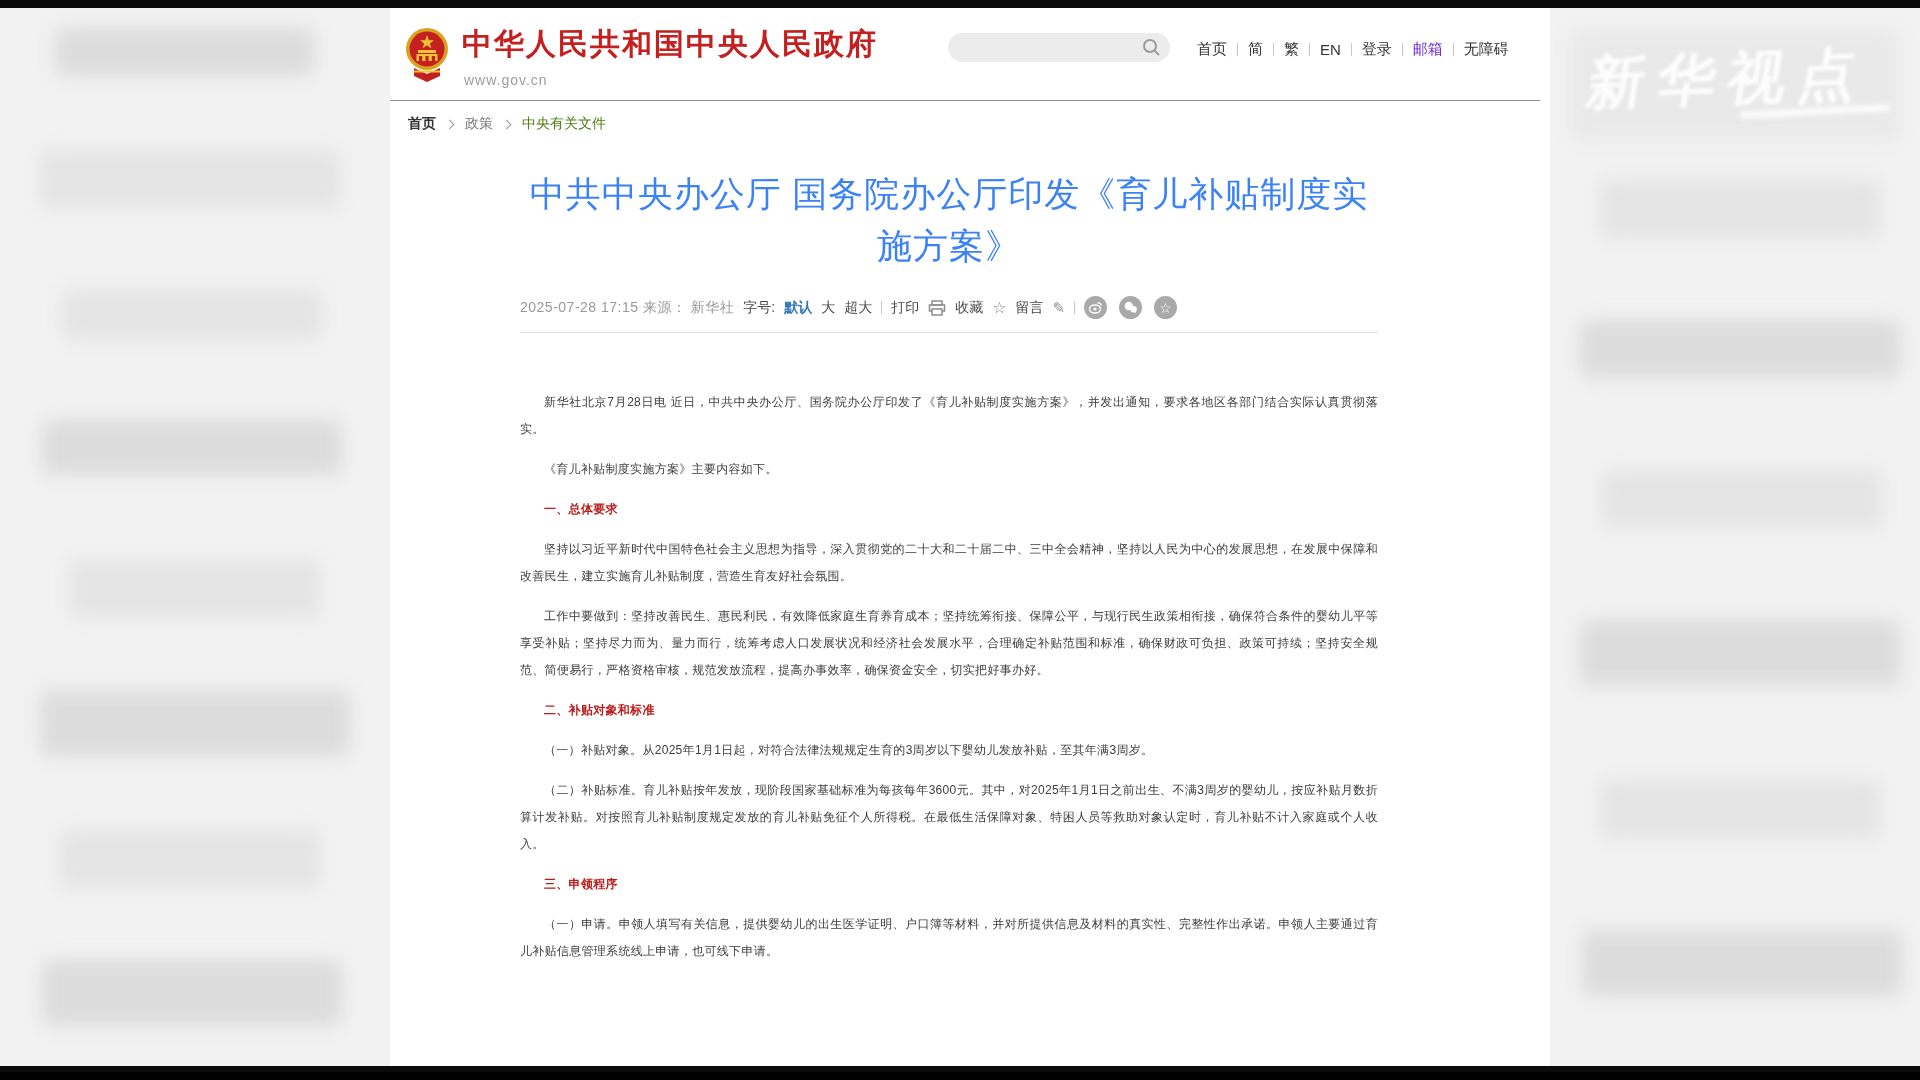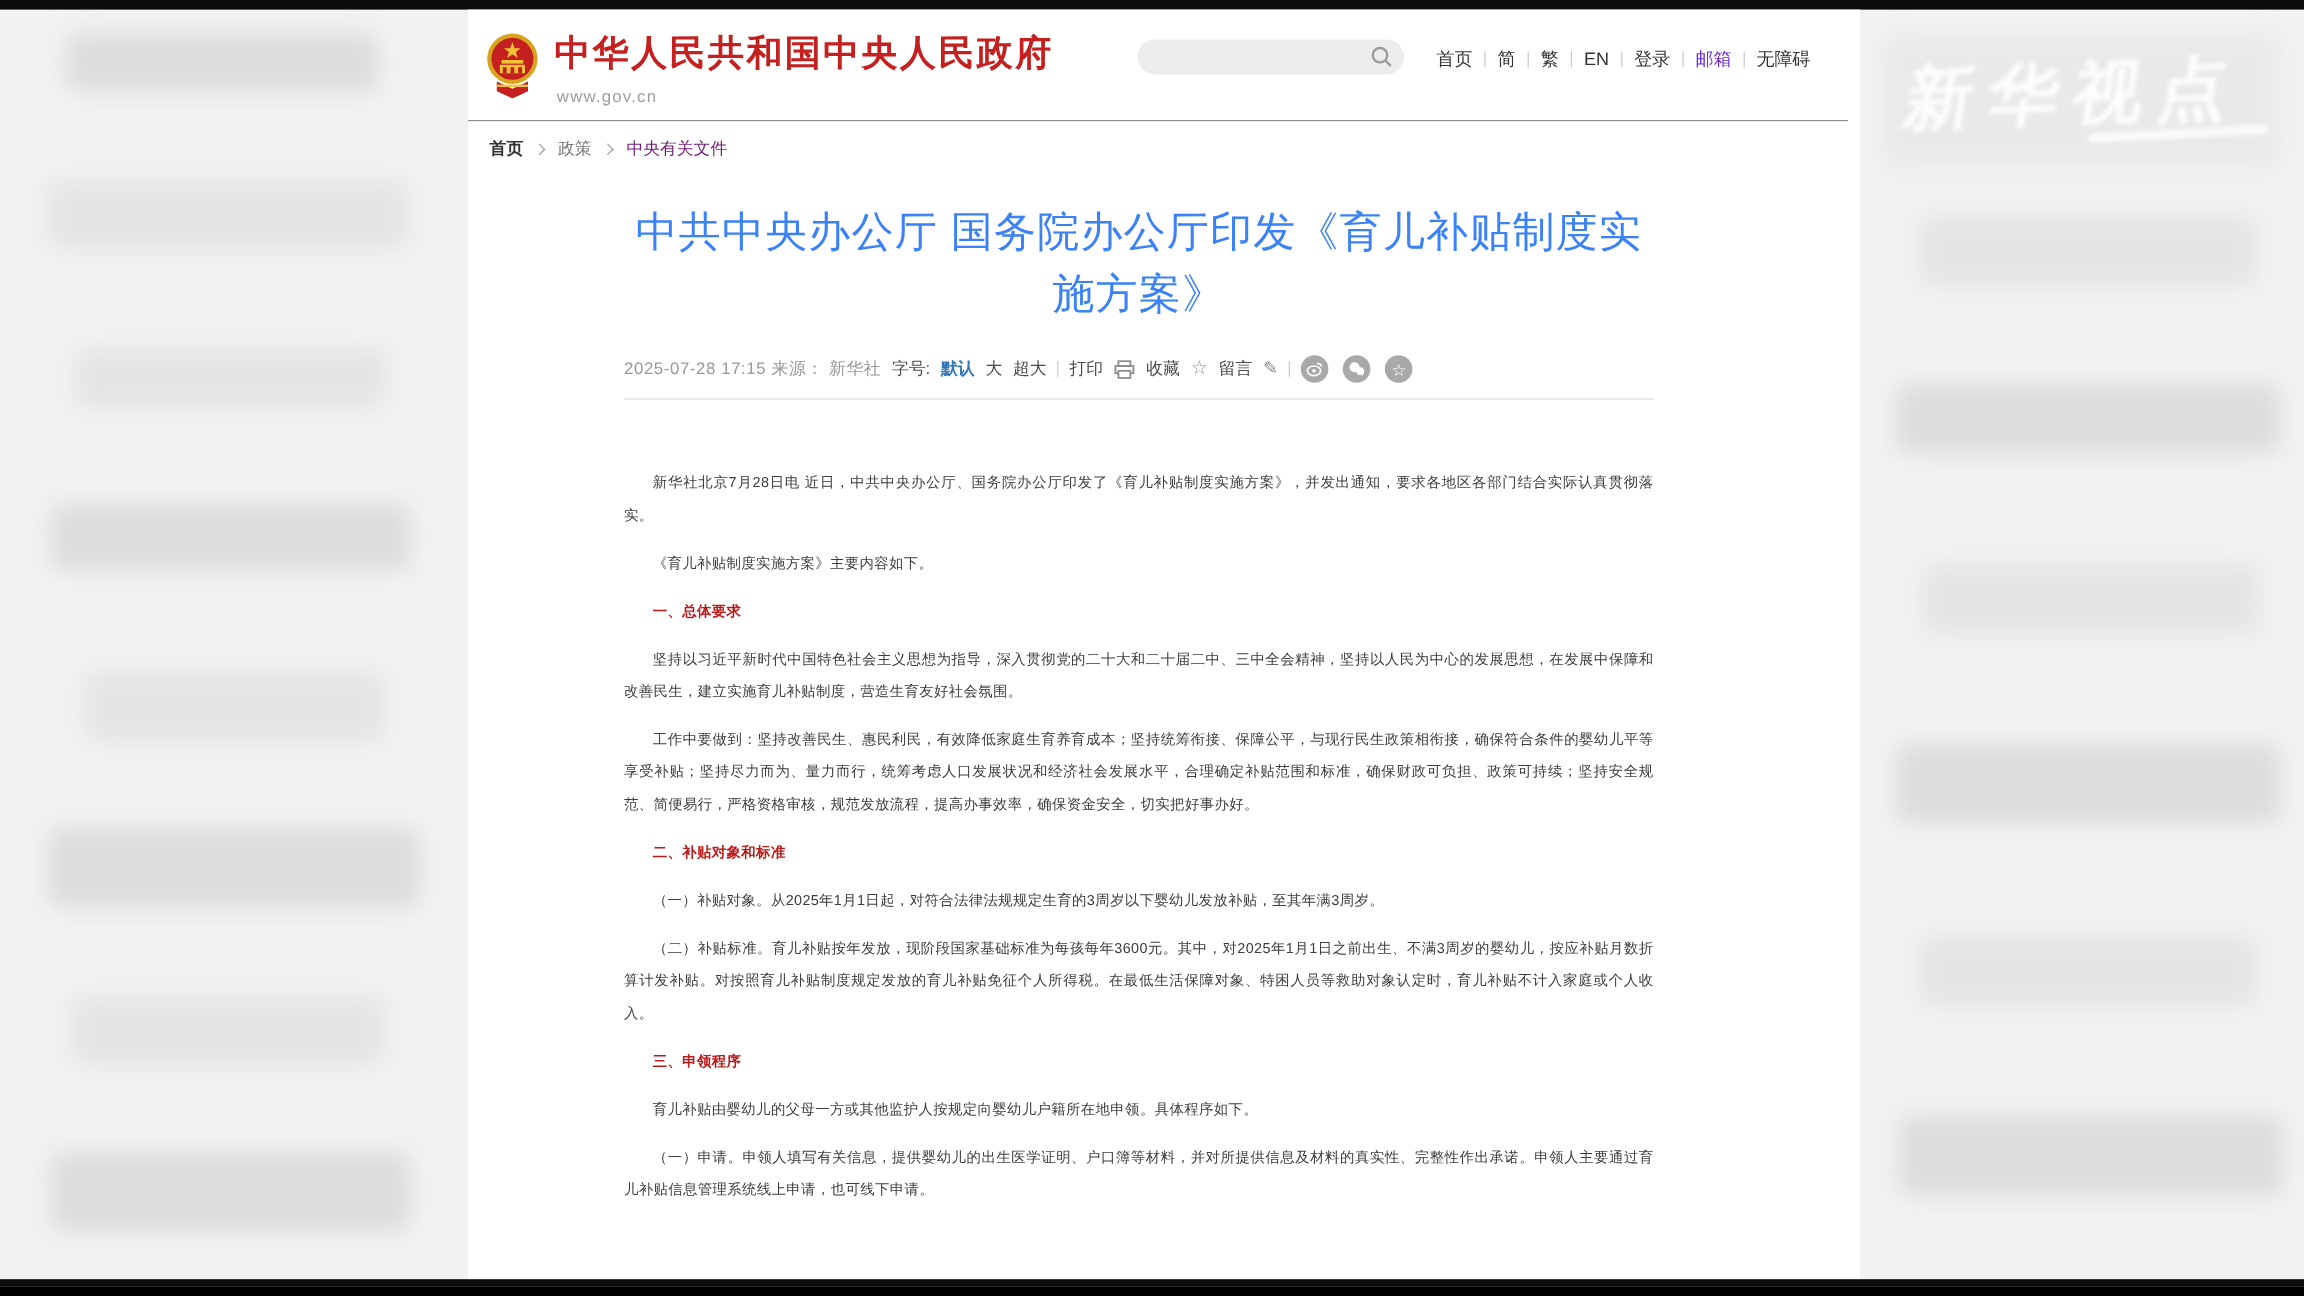--- a/index.html
+++ b/index.html
@@ -38,21 +38,21 @@
   .topnav .nav-item{margin:0 10px;cursor:pointer;}
   .topnav .nav-item.accent{color:#6d28d9;}
   .vsep{display:inline-block;width:1px;height:13px;background:#c9c9c9;}
 
   .header-divider{position:absolute;left:0;top:92px;width:1150px;height:0;border-top:1px solid #8f8f8f;}
 
   .breadcrumb{position:absolute;left:18px;top:107px;display:flex;align-items:center;font-size:14px;color:#555;}
   .crumb{margin-right:10px;cursor:pointer;}
   .crumb.first{color:#333;font-weight:bold;}
   .crumb.mid{color:#777;}
-  .crumb.last{color:#701a75;cursor:default;font-family:Liberation Serif, serif;}
+  .crumb.last{color:#4d7c0f;cursor:default;font-family:Liberation Serif, serif;}
   .crumb-sep{width:6px;height:6px;border-top:1px solid #9a9a9a;border-right:1px solid #9a9a9a;
              transform:rotate(45deg);margin-right:12px;}
 
   
   .article{position:absolute;left:130px;top:150px;width:858px;}
   .article h1{margin:10px 0 0;font-size:35px;line-height:52px;font-weight:400;color:#3b82f6;
               text-align:center;letter-spacing:1px;}
   .meta-row{margin-top:24px;display:flex;justify-content:flex-start;align-items:center;
             padding-bottom:13px;border-bottom:1px solid #dedede;font-size:14px;color:#999;}
   .meta-left{white-space:nowrap;letter-spacing:.5px;}
@@ -202,20 +202,19 @@
       <div class="body-text" id="body-text">
           <p>新华社北京7月28日电 近日，中共中央办公厅、国务院办公厅印发了《育儿补贴制度实施方案》，并发出通知，要求各地区各部门结合实际认真贯彻落实。</p>
           <p>《育儿补贴制度实施方案》主要内容如下。</p>
           <p class="heading">一、总体要求</p>
           <p>坚持以习近平新时代中国特色社会主义思想为指导，深入贯彻党的二十大和二十届二中、三中全会精神，坚持以人民为中心的发展思想，在发展中保障和改善民生，建立实施育儿补贴制度，营造生育友好社会氛围。</p>
           <p>工作中要做到：坚持改善民生、惠民利民，有效降低家庭生育养育成本；坚持统筹衔接、保障公平，与现行民生政策相衔接，确保符合条件的婴幼儿平等享受补贴；坚持尽力而为、量力而行，统筹考虑人口发展状况和经济社会发展水平，合理确定补贴范围和标准，确保财政可负担、政策可持续；坚持安全规范、简便易行，严格资格审核，规范发放流程，提高办事效率，确保资金安全，切实把好事办好。</p>
           <p class="heading">二、补贴对象和标准</p>
           <p>（一）补贴对象。从2025年1月1日起，对符合法律法规规定生育的3周岁以下婴幼儿发放补贴，至其年满3周岁。</p>
           <p>（二）补贴标准。育儿补贴按年发放，现阶段国家基础标准为每孩每年3600元。其中，对2025年1月1日之前出生、不满3周岁的婴幼儿，按应补贴月数折算计发补贴。对按照育儿补贴制度规定发放的育儿补贴免征个人所得税。在最低生活保障对象、特困人员等救助对象认定时，育儿补贴不计入家庭或个人收入。</p>
           <p class="heading">三、申领程序</p>
-          <p>育儿补贴由婴幼儿的父母一方或其他监护人按规定向婴幼儿户籍所在地申领。具体程序如下。</p>
           <p>（一）申请。申领人填写有关信息，提供婴幼儿的出生医学证明、户口簿等材料，并对所提供信息及材料的真实性、完整性作出承诺。申领人主要通过育儿补贴信息管理系统线上申请，也可线下申请。</p>
         </div>
     </div>
   </div>
 
   <div class="bar bottom"></div>
 </div>
 
 </body></html>

